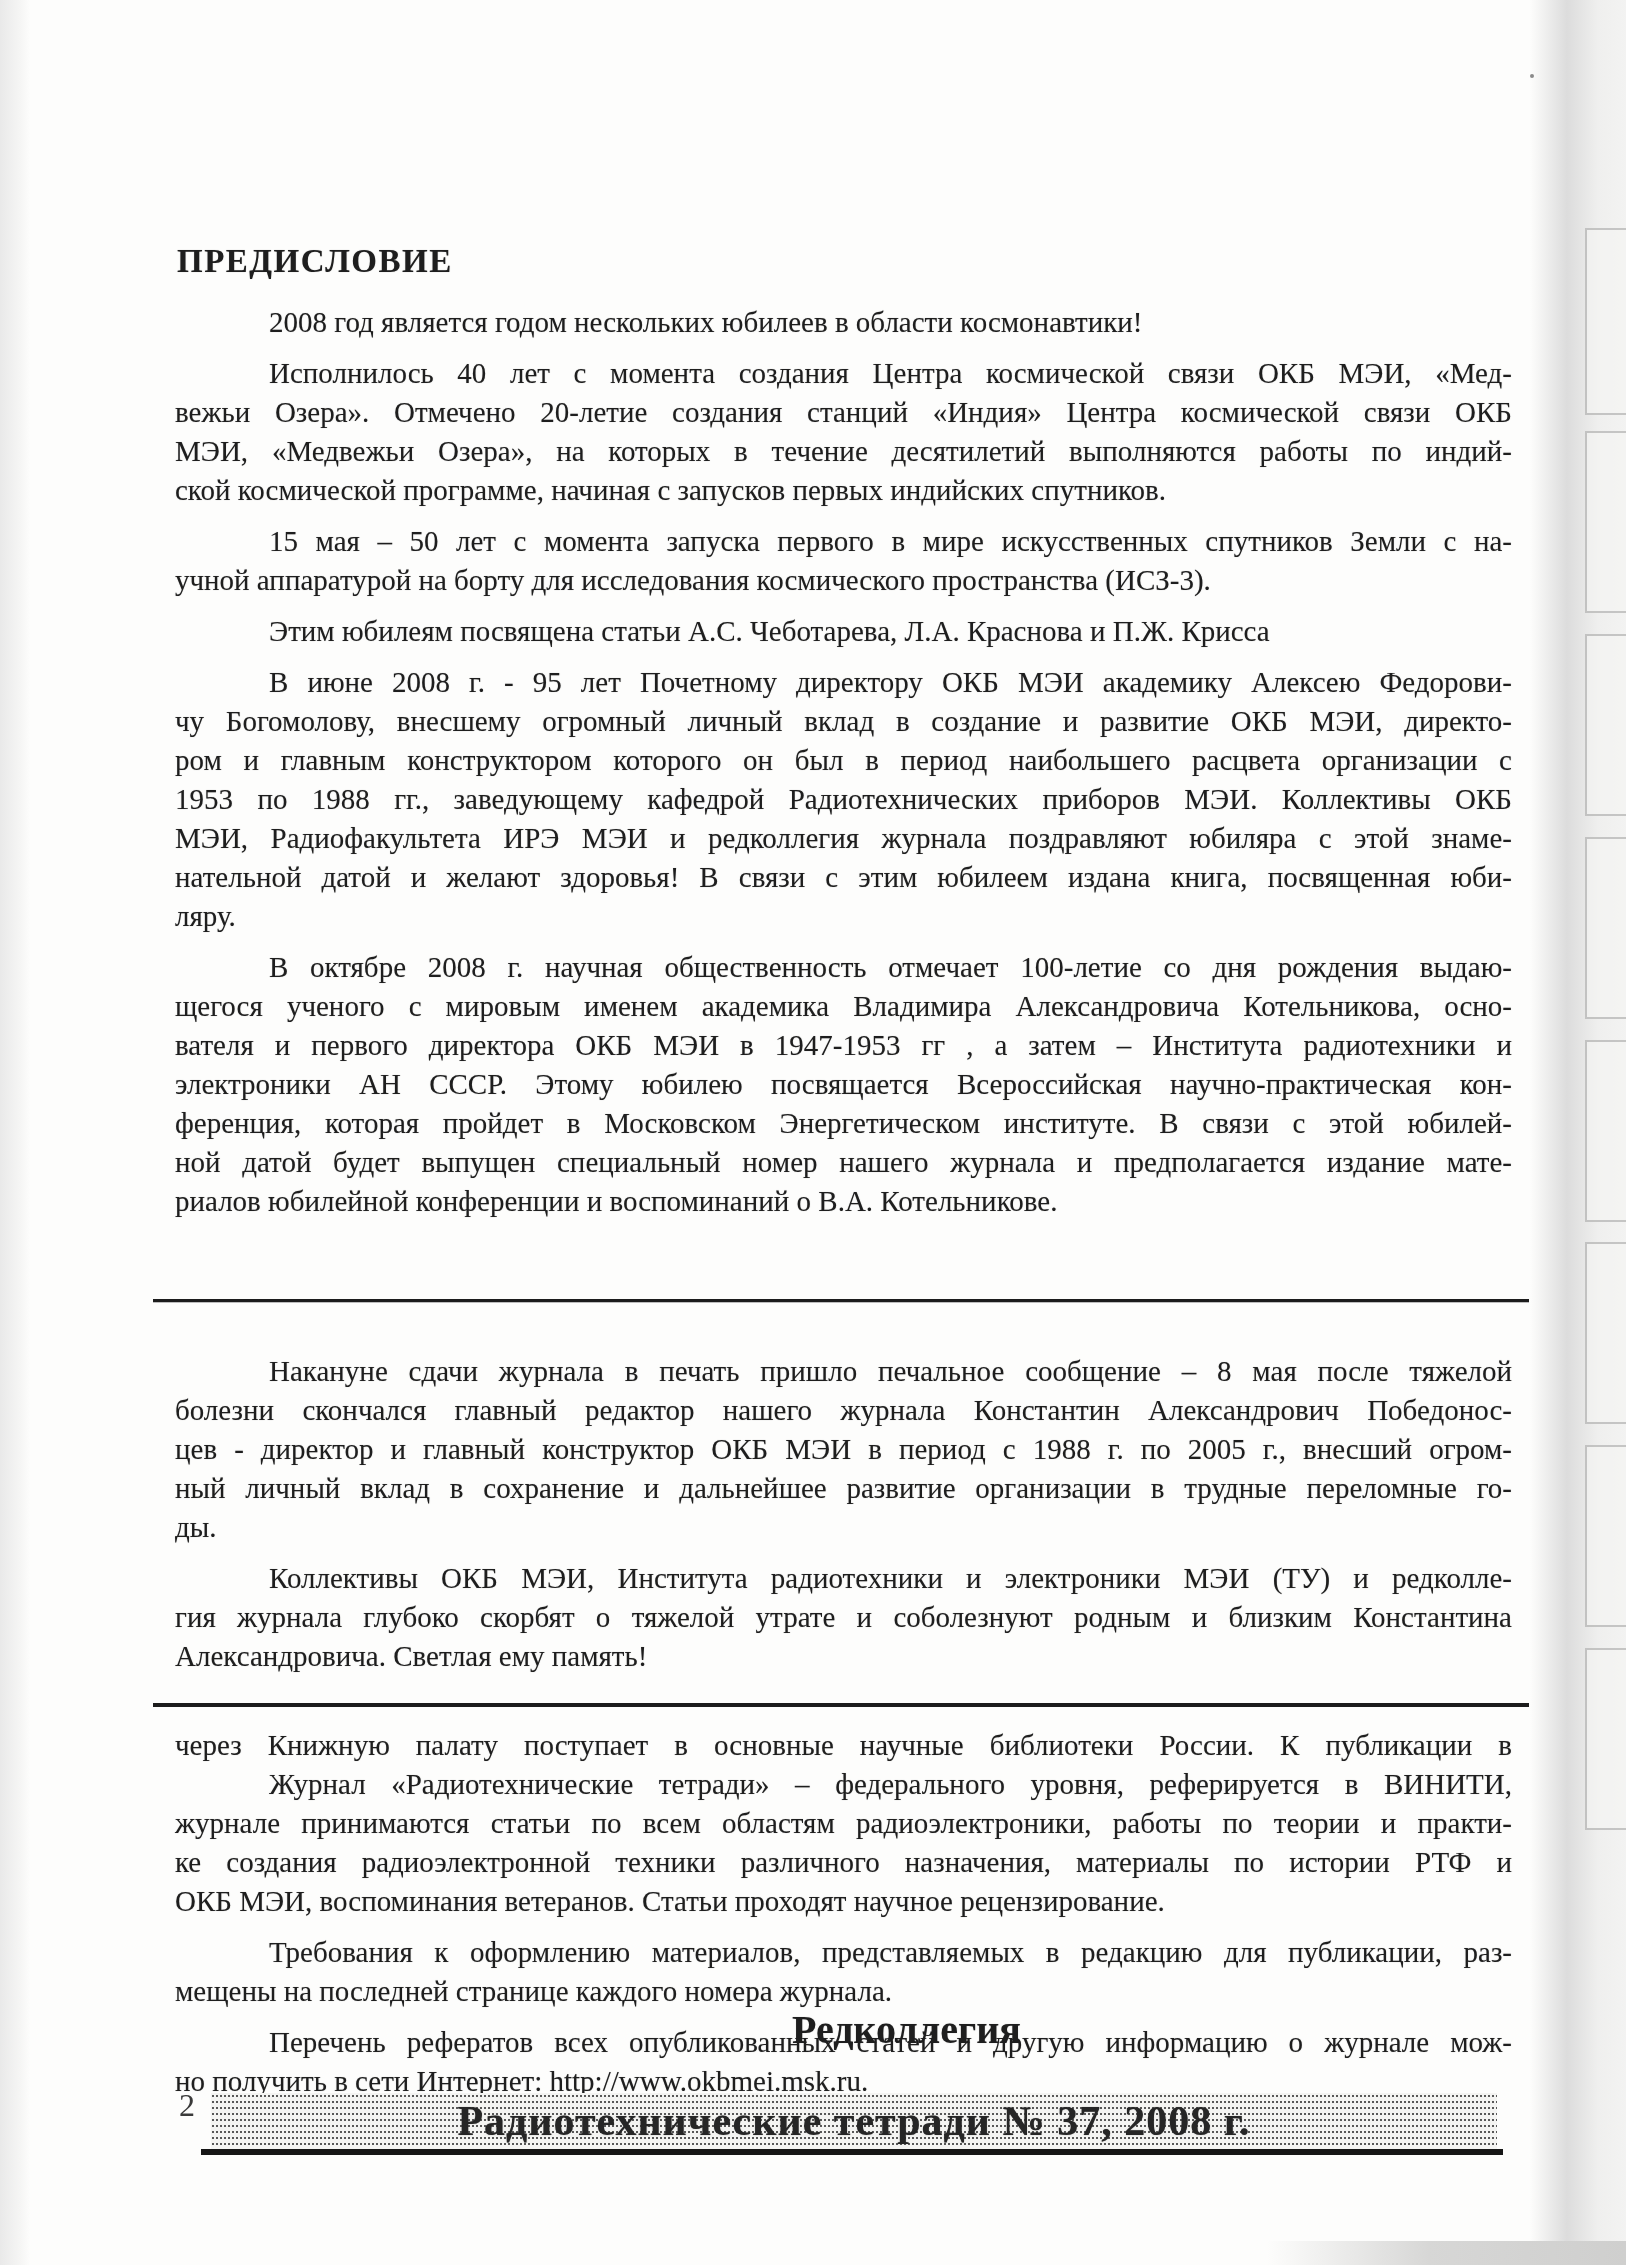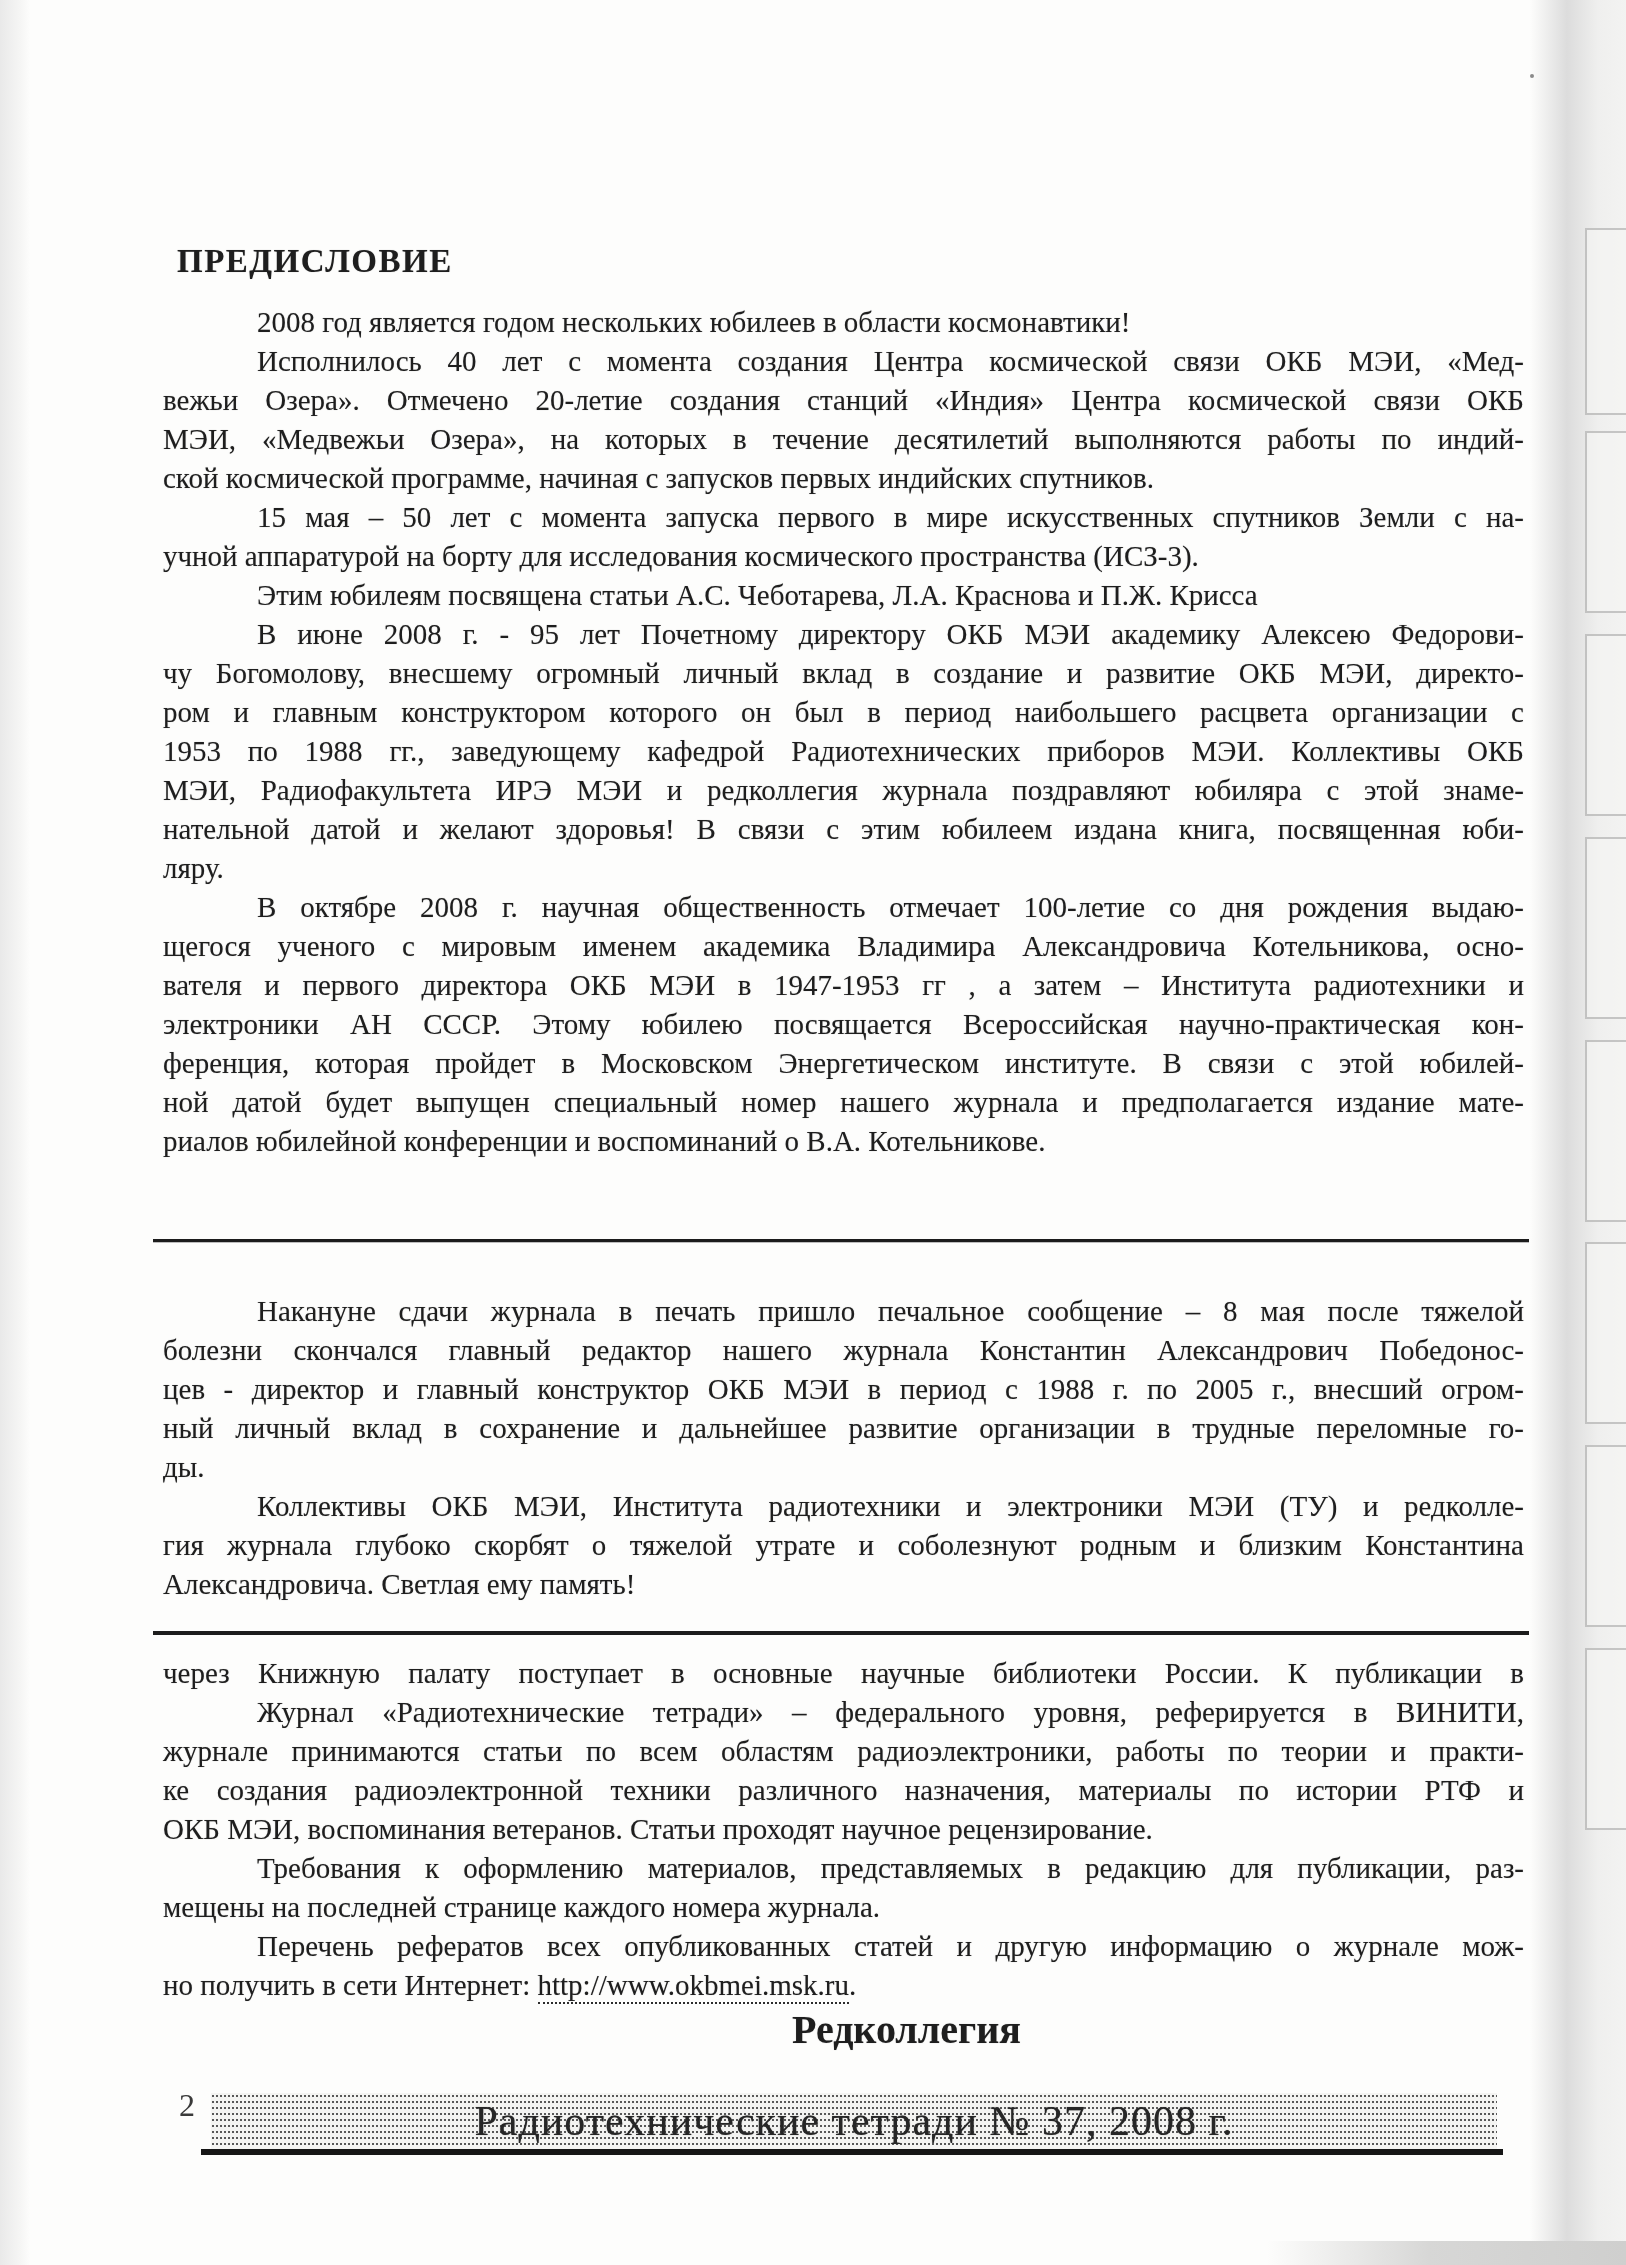--- a/index.html
+++ b/index.html
@@ -31,21 +31,21 @@
   
   .content{
     position:absolute;left:163px;top:241px;width:1361px;
     font-size:29px;line-height:39px;
     text-shadow:0 0 1px rgba(40,40,40,0.35);
   }
   .doc-title{
     font-size:33px;font-weight:bold;letter-spacing:1.5px;
     text-align:left;line-height:40px;margin:0 0 22px 14px;
   }
-  .para{margin:0;}
+  .para{margin:12px;}
   .line{text-align:justify;text-align-last:justify;white-space:normal;}
   .line.end{text-align-last:left;}
   .line.first{text-indent:94px;}
   .rule{background:#1c1c1c;margin-left:-10px;width:1376px;}
   .rule.thin{height:3px;margin-top:78px;margin-bottom:50px;box-shadow:0 1px 0 rgba(0,0,0,.25);}
   .rule.thick{height:4px;margin-top:27px;margin-bottom:19px;}
   .url{
     border-bottom:2px dotted #2c2c2c;
     padding-bottom:1px;
   }
@@ -60,21 +60,21 @@
     font-size:32px;color:#3a3a3a;
   }
   .footer-banner{
     position:absolute;left:211px;top:2093px;width:1286px;height:56px;
     background-color:#f4f4f2;
     background-image:radial-gradient(circle,#585858 1px,rgba(0,0,0,0) 1.2px);
     background-size:4px 6px;
     display:flex;align-items:center;justify-content:center;
   }
   .footer-banner .banner-text{
-    font-size:42px;font-weight:normal;color:#262626;
+    font-size:42px;font-weight:bold;color:#262626;
     letter-spacing:1px;white-space:nowrap;
     text-shadow:0 0 1px rgba(30,30,30,0.5);
     padding:0 10px;
   }
   .footer-rule{
     position:absolute;left:201px;top:2149px;width:1302px;height:6px;
     background:#161616;
   }
 </style>
 </head>

